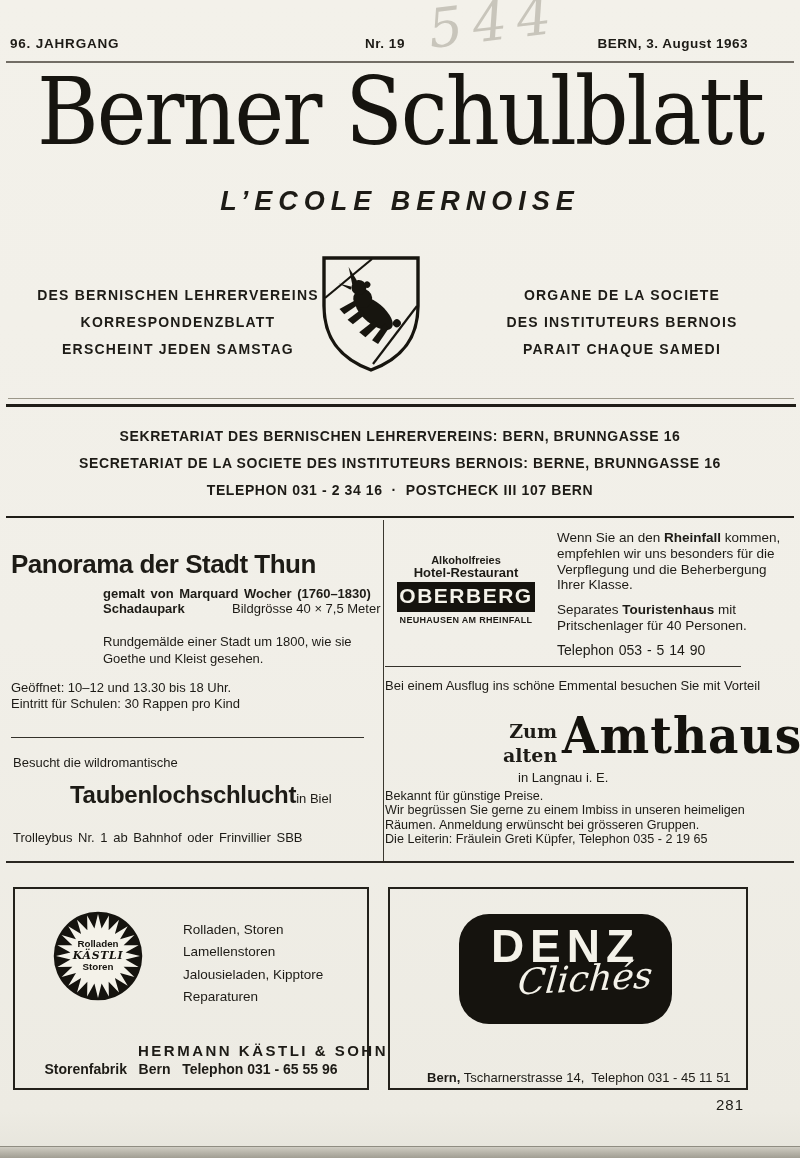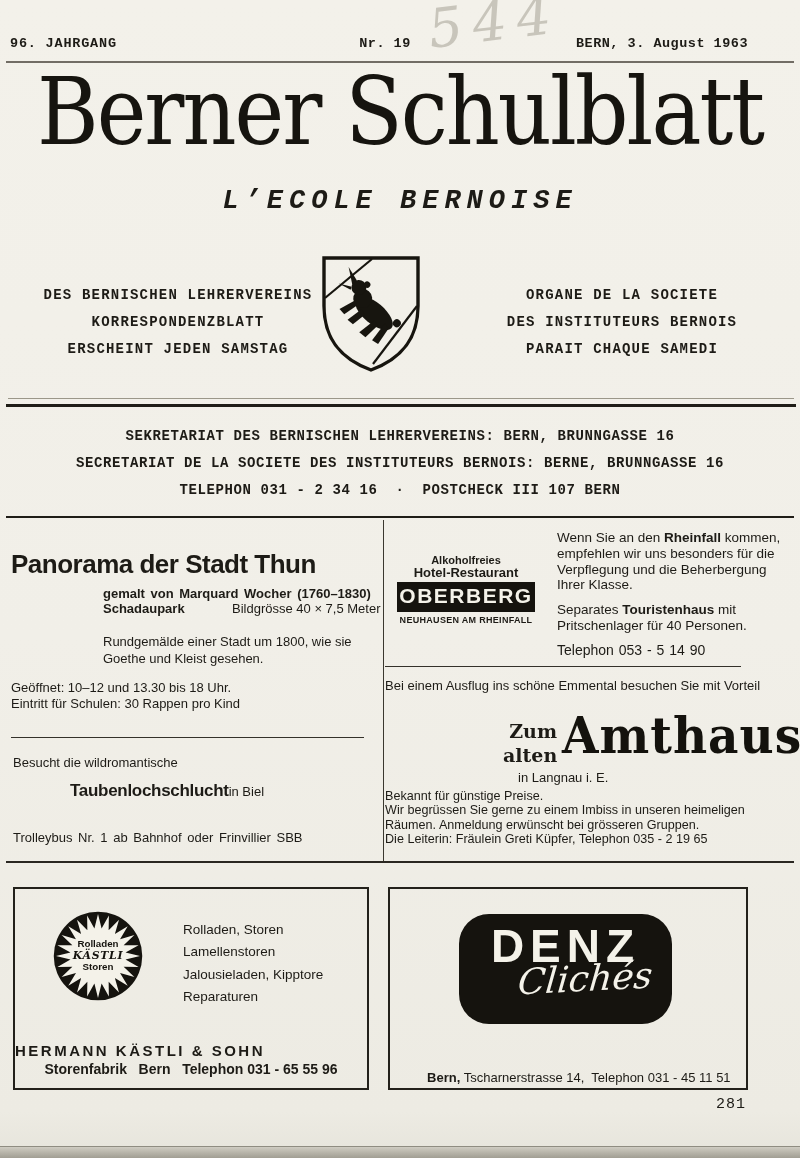--- a/index.html
+++ b/index.html
@@ -3,21 +3,21 @@
 <meta charset="utf-8">
 <style>
   html,body { margin:0; padding:0; background:#6b6860; }
   .page {
     position:relative; width:800px; height:1158px; margin:0 auto;
     background:linear-gradient(180deg,#f3f1ea 0%,#f1efe8 55%,#edebe3 96%,#e6e4db 100%);
     overflow:hidden; color:#1d1b16;
     font-family:"Liberation Sans","DejaVu Sans",sans-serif;
   }
   .abs { position:absolute; }
-  .serif { font-family:Liberation Mono, monospace; }
+  .serif { font-family:Liberation Sans, sans-serif; }
   .dvserif { font-family:"DejaVu Serif","Liberation Serif",serif; }
   .b { font-weight:bold; }
   .pre { white-space:pre-wrap; }
   .rule { position:absolute; background:#26241e; }
 
   
   .mast-vol   { left:10px; top:36px; font-size:13.5px; letter-spacing:.8px; }
   .mast-issue { left:385px; top:36px; transform:translateX(-50%); font-size:13.5px; letter-spacing:.5px; }
   .mast-date  { right:52px; top:36px; font-size:13.5px; letter-spacing:.5px; }
   .pencil {
@@ -53,21 +53,21 @@
   .pan-painter { left:103px; top:586px; font-weight:bold; font-size:13px; white-space:nowrap; word-spacing:2px; }
   .pan-park { left:103px; top:601px; font-weight:bold; font-size:13px; }
   .pan-size { left:232px; top:601px; font-size:13px; }
   .pan-desc { left:103px; top:634px; width:252px; font-size:13px; line-height:16.5px; }
   .pan-hours { left:11px; top:680px; font-size:13px; }
   .pan-adm   { left:11px; top:696px; font-size:13px; }
   .rule-left { top:737px; left:11px; width:353px; height:1px; background:#34312a; }
 
   .tau-intro { left:13px; top:755px; font-size:13px; }
   .tau-row { left:70px; top:781px; }
-  .tau-name { font-weight:bold; font-size:17px; letter-spacing:-.3px; }
+  .tau-name { font-weight:bold; font-size:24px; letter-spacing:-.3px; }
   .tau-loc  { font-size:13px; }
   .tau-trans { left:13px; top:830px; font-size:13px; word-spacing:2px; }
 
   
   .ob-logo { left:397px; top:555px; width:138px; text-align:center; }
   .ob-l1 { font-weight:bold; font-size:11px; line-height:11px; }
   .ob-l2 { font-weight:bold; font-size:13px; line-height:13px; }
   .ob-name { margin-top:3px; background:#15130e; color:#f4f2e9;
     font-weight:bold; font-size:21px; letter-spacing:1.5px; padding:2px 0 4px; }
   .ob-l3 { margin-top:3px; font-weight:bold; font-size:9px; letter-spacing:.3px; }
@@ -88,22 +88,22 @@
   .am-body { left:385px; top:789px; font-size:12.6px; line-height:14.3px; }
 
   .rule-ads-bottom { top:861px; left:6px; width:788px; height:1.5px; background:#2a2721; }
 
   
   .boxad { position:absolute; border:2px solid #23211b; }
   .kaestli-box { left:13px; top:887px; width:352px; height:199px; }
   .denz-box    { left:388px; top:887px; width:356px; height:199px; }
   .k-logo { position:absolute; left:38px; top:22px; width:90px; height:90px; }
   .k-services { position:absolute; left:168px; top:30px; font-size:13.5px; line-height:22.3px; }
-  .k-company { position:absolute; left:0; top:153px; width:100%; text-align:left;
-    font-weight:bold; font-size:15px; letter-spacing:2.5px; }
+  .k-company { position:absolute; left:0; top:153px; width:100%; text-align:right;
+    font-weight:bold; font-size:15px; letter-spacing:2.5px;padding-left:21px; }
   .k-details { position:absolute; left:0; top:172px; width:100%; text-align:center;
     font-weight:bold; font-size:14px; }
   .d-rect { position:absolute; left:69px; top:25px; width:213px; height:110px;
     background:#15130e; border-radius:30px; color:#f4f2e9; }
   .d-name { text-align:center; padding-top:9px; font-weight:bold; font-size:46px;
     letter-spacing:6px; line-height:1; }
   .d-script { margin-top:-10px; text-align:right; padding-right:20px;
     font-family:"DejaVu Serif",serif; font-style:italic; font-size:36px;
     transform:skewX(-8deg) rotate(-3deg); transform-origin:center; }
   .d-address { position:absolute; left:0; top:166px; width:100%; text-align:center; font-size:13px; }

